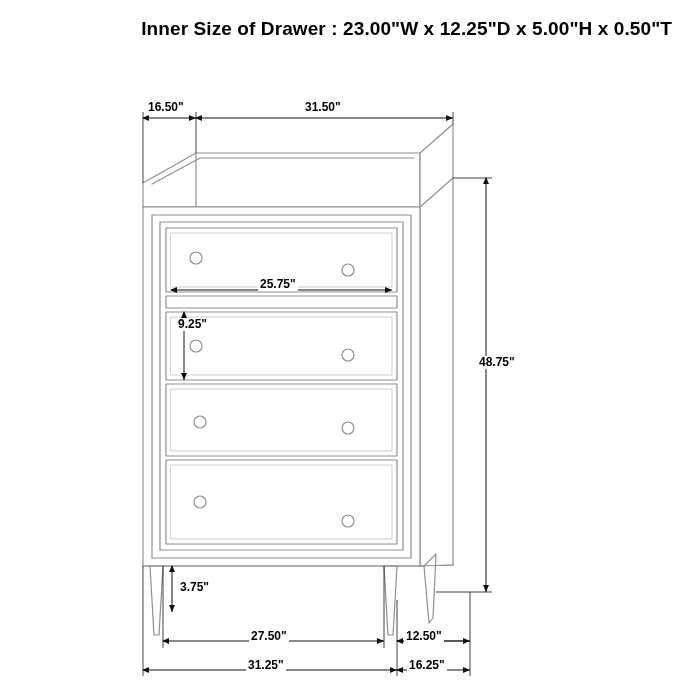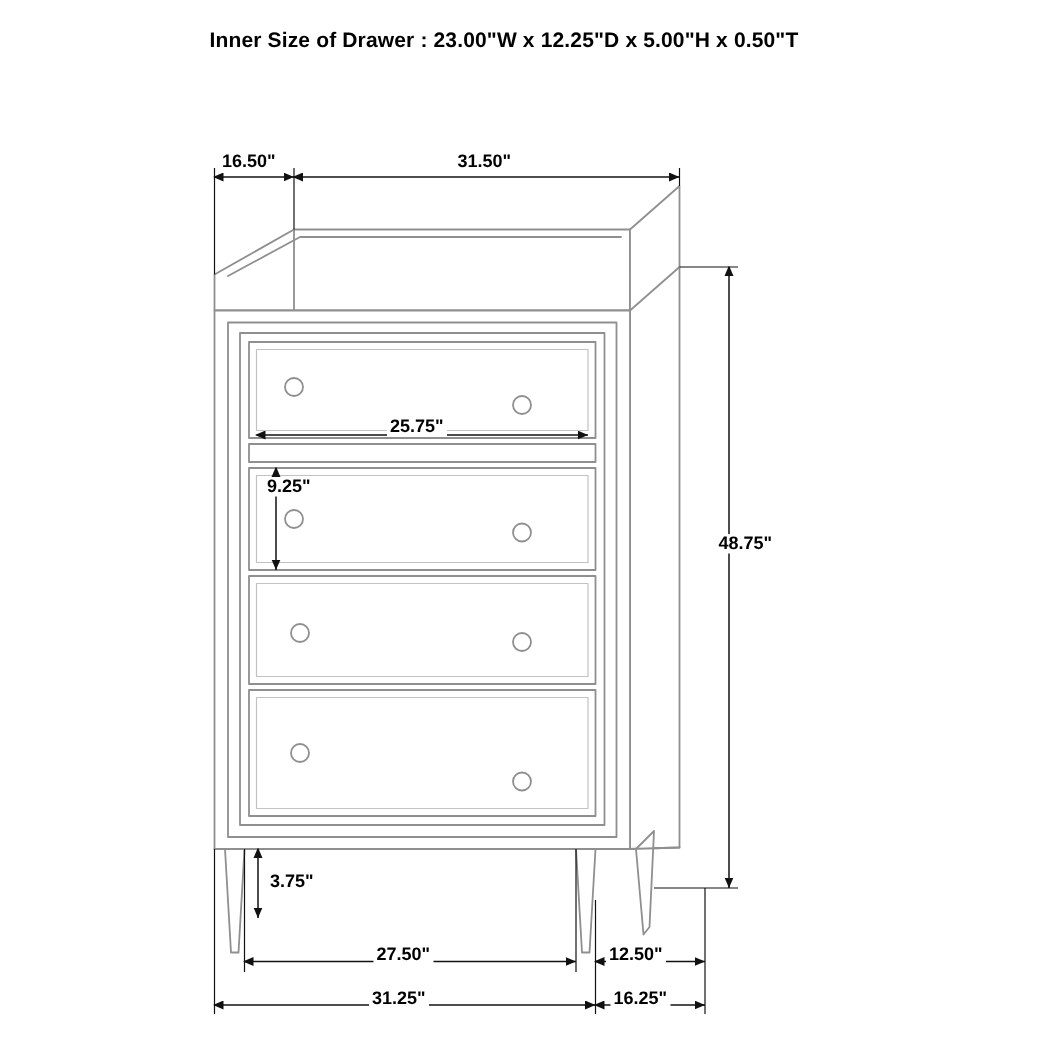--- a/index.html
+++ b/index.html
@@ -18,22 +18,22 @@
   #stage {
     position: relative;
     width: 700px;
     height: 700px;
   }
   .title {
     position: absolute;
     top: 18px;
     left: 0;
     width: 672px;
-    text-align: center;
-    font-size: 14px;
+    text-align: right;
+    font-size: 19px;
     font-weight: bold;
     letter-spacing: 0.1px;
   }
   svg.draw {
     position: absolute;
     top: 0;
     left: 0;
     width: 700px;
     height: 700px;
   }

